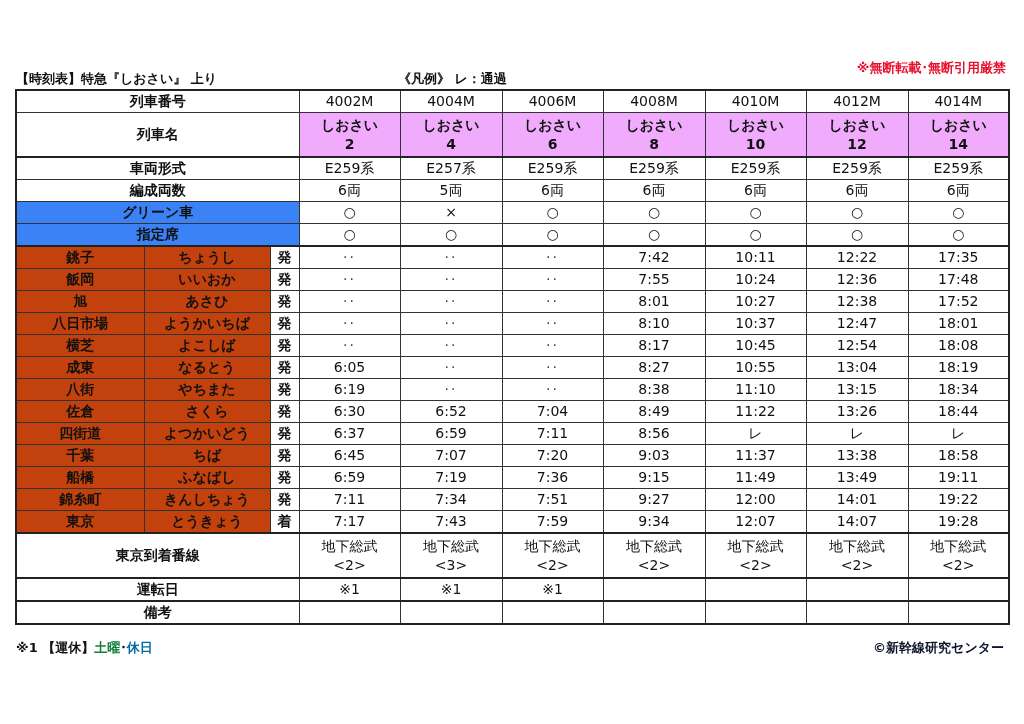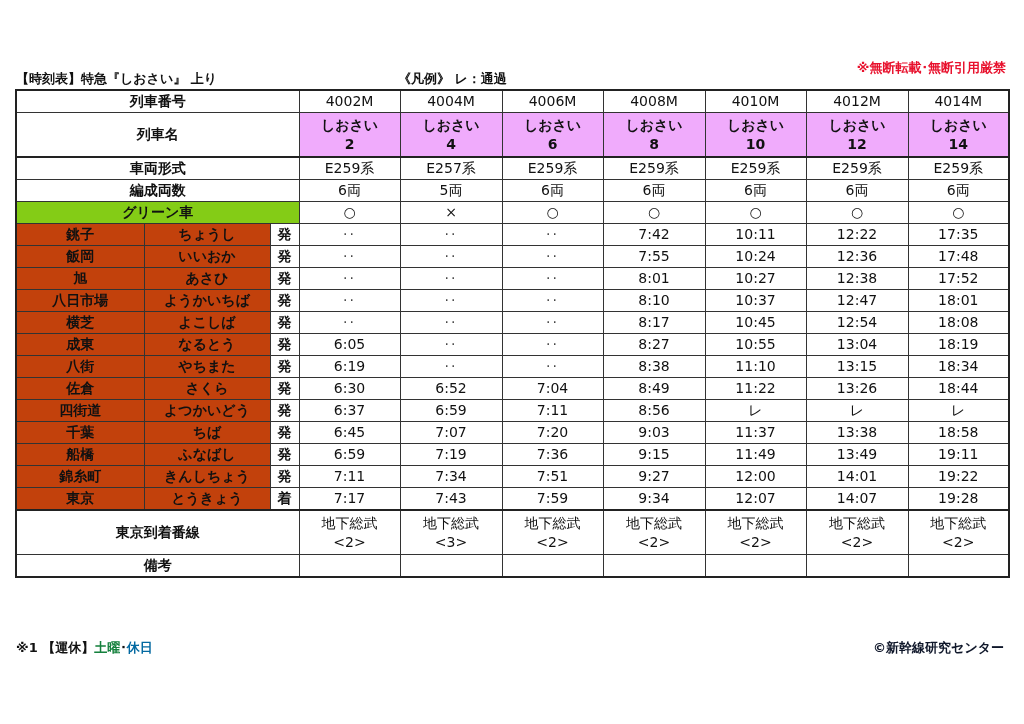--- a/index.html
+++ b/index.html
@@ -6,21 +6,21 @@
   body { width:1024px; height:724px; position:relative; overflow:hidden;
          font-family:"DejaVu Sans", "Liberation Sans", sans-serif; color:#111; }
   .title { position:absolute; left:16px; top:70px; font-size:13px; font-weight:bold;text-align:right; }
   .legend { position:absolute; left:398px; top:70px; font-size:13px; font-weight:bold; }
   .notice { position:absolute; right:18px; top:59px; font-size:13px; font-weight:bold; color:#e8112d; }
   table.tt { position:absolute; left:15px; top:89px; border-collapse:collapse; table-layout:fixed;
              width:993px; border:2px solid #222; }
   table.tt td { border:1px solid #333; text-align:center; vertical-align:middle; padding:0;
                 font-size:14px; line-height:19px; height:21px; white-space:nowrap; overflow:hidden; }
   td.hdr { font-weight:bold; font-size:13px; }
-  td.green { background:#84cc16;font-family:Liberation Serif, serif; }
+  td.green { background:#3b82f6;font-family:Liberation Serif, serif; }
   td.pink { background:#f0abfc; font-weight:bold; font-size:14px; line-height:20px; }
   td.st { background:#c2410c; font-weight:bold; font-size:13px; }
   td.kind { font-weight:bold; font-size:13px; }
   td.pass { font-size:12px; color:#444; letter-spacing:2px; }
   tr.tall td { height:43px; }
   tr.thickbottom td { border-bottom:2px solid #222; }
   .foot-left { position:absolute; left:16px; top:639px; font-size:13px; font-weight:bold; }
   .foot-left .blue { color:#15803d; }
   .foot-left .red { color:#0369a1; }
   .foot-right { position:absolute; right:20px; top:639px; font-size:13px; font-weight:bold; color:#0f172a; }
@@ -110,20 +110,30 @@
     <tr>
       <td class="hdr green" colspan="3">グリーン車</td>
       <td>○</td>
       <td>×</td>
       <td>○</td>
       <td>○</td>
       <td>○</td>
       <td>○</td>
       <td>○</td>
     </tr>
+    <tr class="thickbottom">
+      <td class="hdr green" colspan="3">指定席</td>
+      <td>○</td>
+      <td>○</td>
+      <td>○</td>
+      <td>○</td>
+      <td>○</td>
+      <td>○</td>
+      <td>○</td>
+    </tr>
   </tbody>
   <tbody id="station-body">
       <tr>
         <td class="st">銚子</td>
         <td class="st">ちょうし</td>
         <td class="kind">発</td>
         <td class="pass">··</td>
         <td class="pass">··</td>
         <td class="pass">··</td>
         <td>7:42</td>
@@ -301,20 +311,30 @@
         </td>
       <td>
           <div>地下総武</div>
           <div>&lt;2&gt;</div>
         </td>
       <td>
           <div>地下総武</div>
           <div>&lt;2&gt;</div>
         </td>
     </tr>
+    <tr class="thickbottom" style="border-top:2px solid #222">
+      <td class="hdr" colspan="3">運転日</td>
+      <td>※1</td>
+      <td>※1</td>
+      <td>※1</td>
+      <td></td>
+      <td></td>
+      <td></td>
+      <td></td>
+    </tr>
     <tr>
       <td class="hdr" colspan="3">備考</td>
       <td></td>
       <td></td>
       <td></td>
       <td></td>
       <td></td>
       <td></td>
       <td></td>
     </tr>

